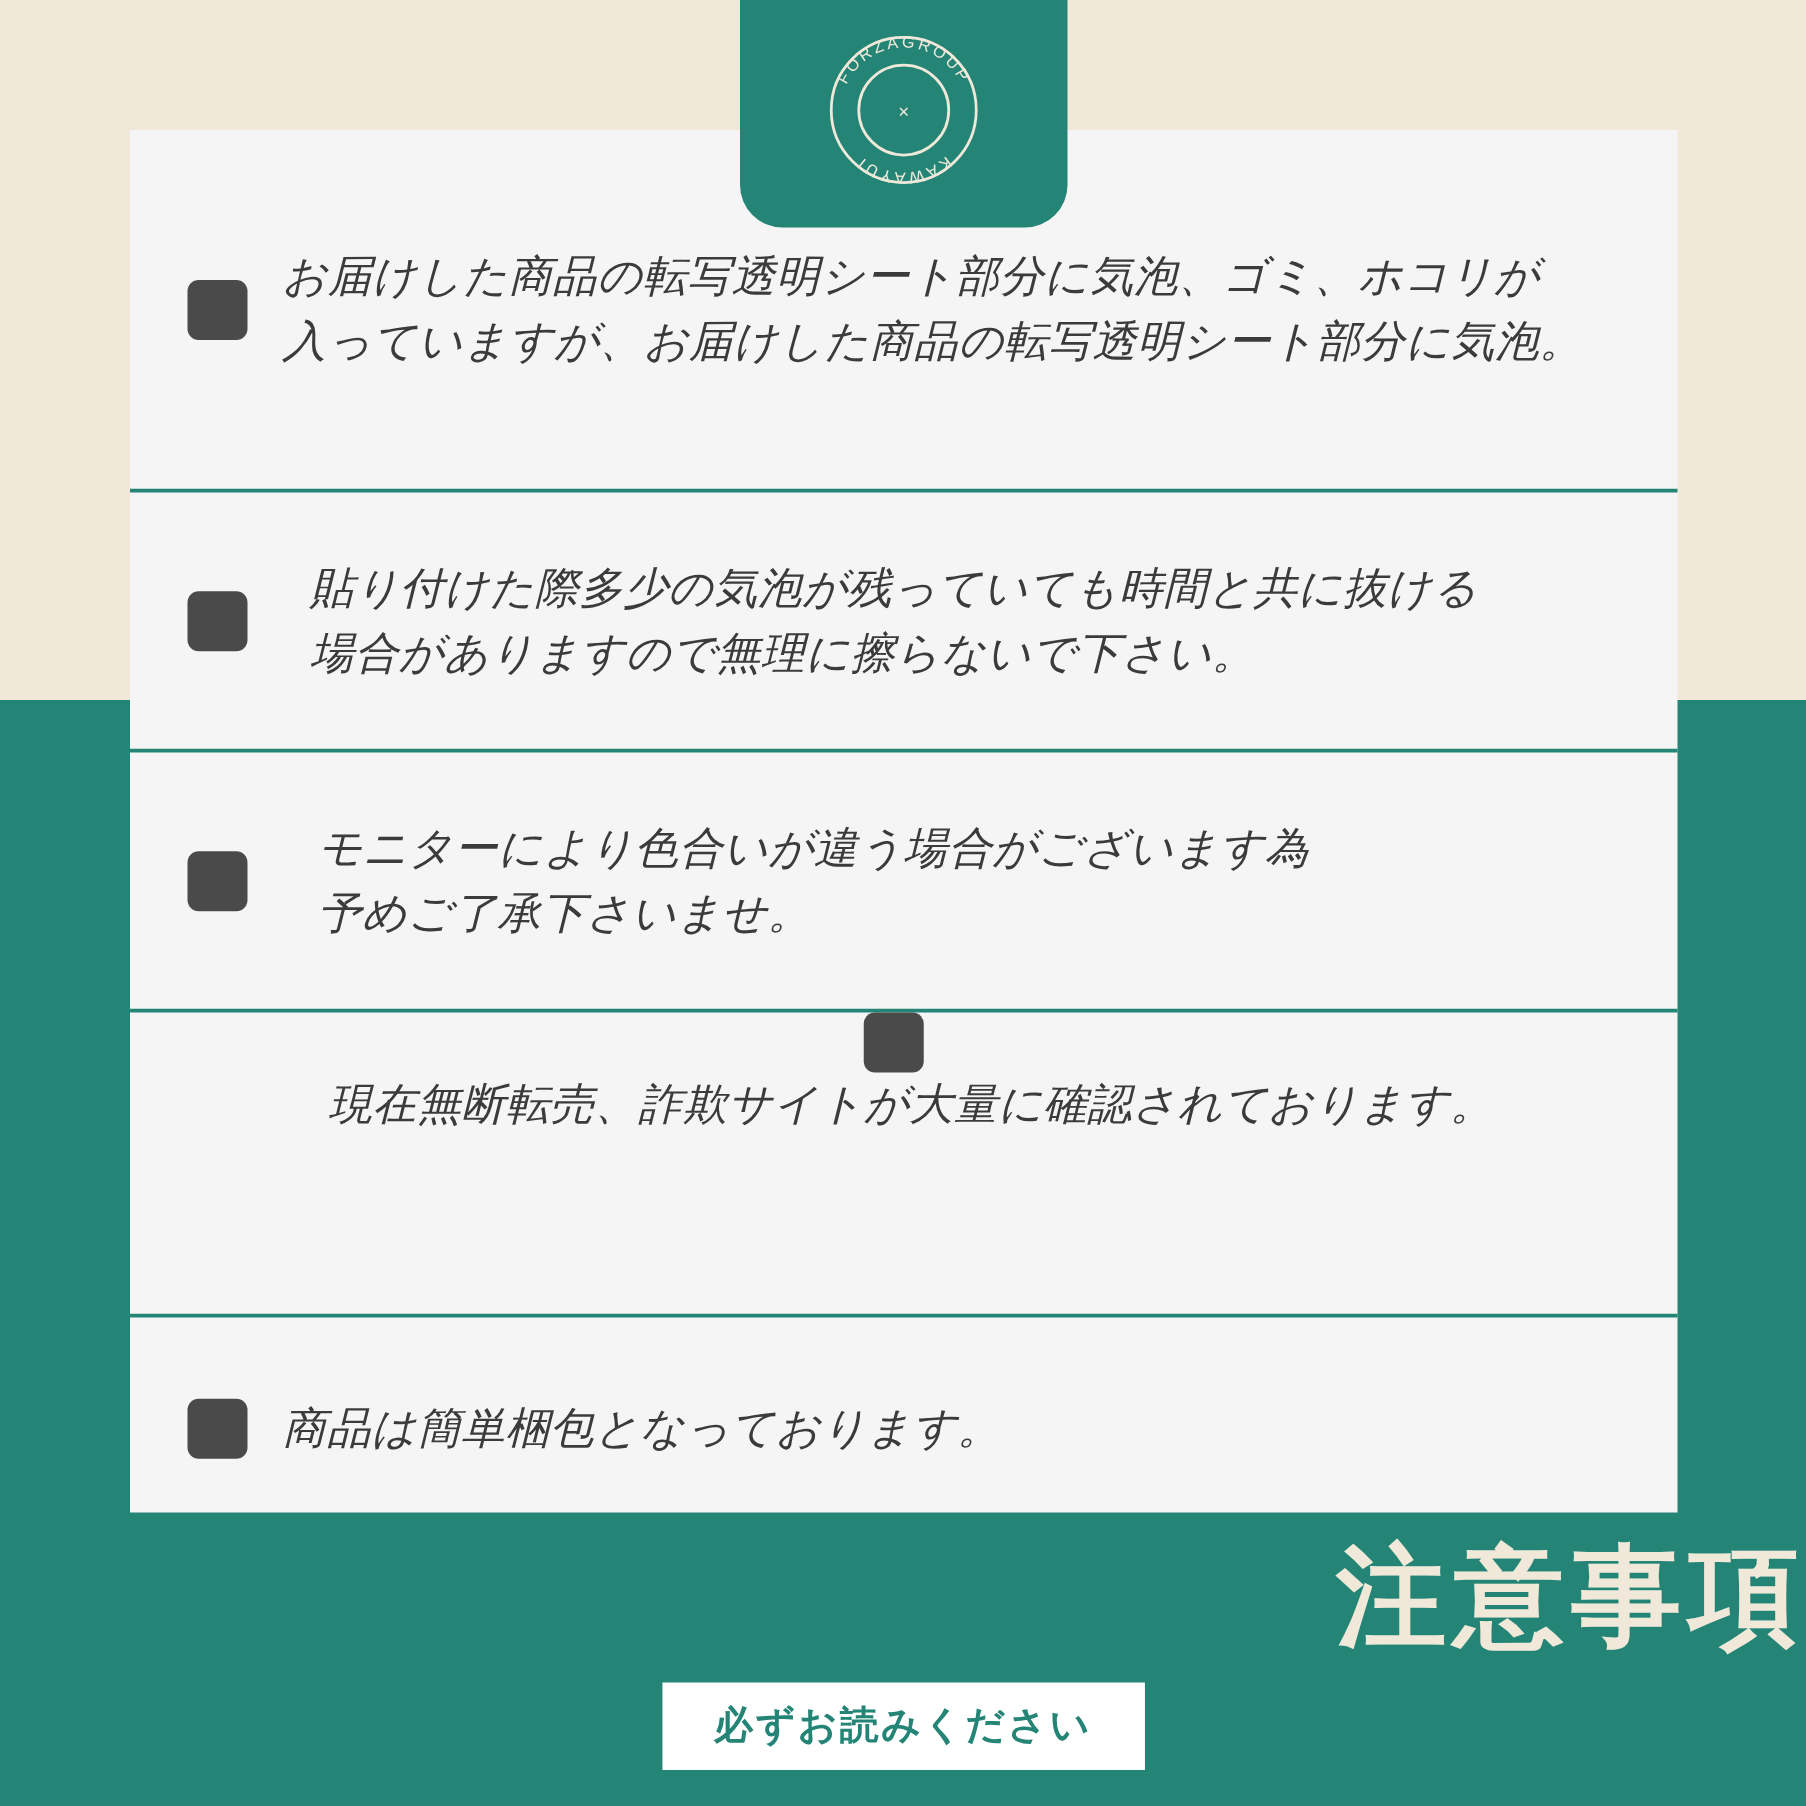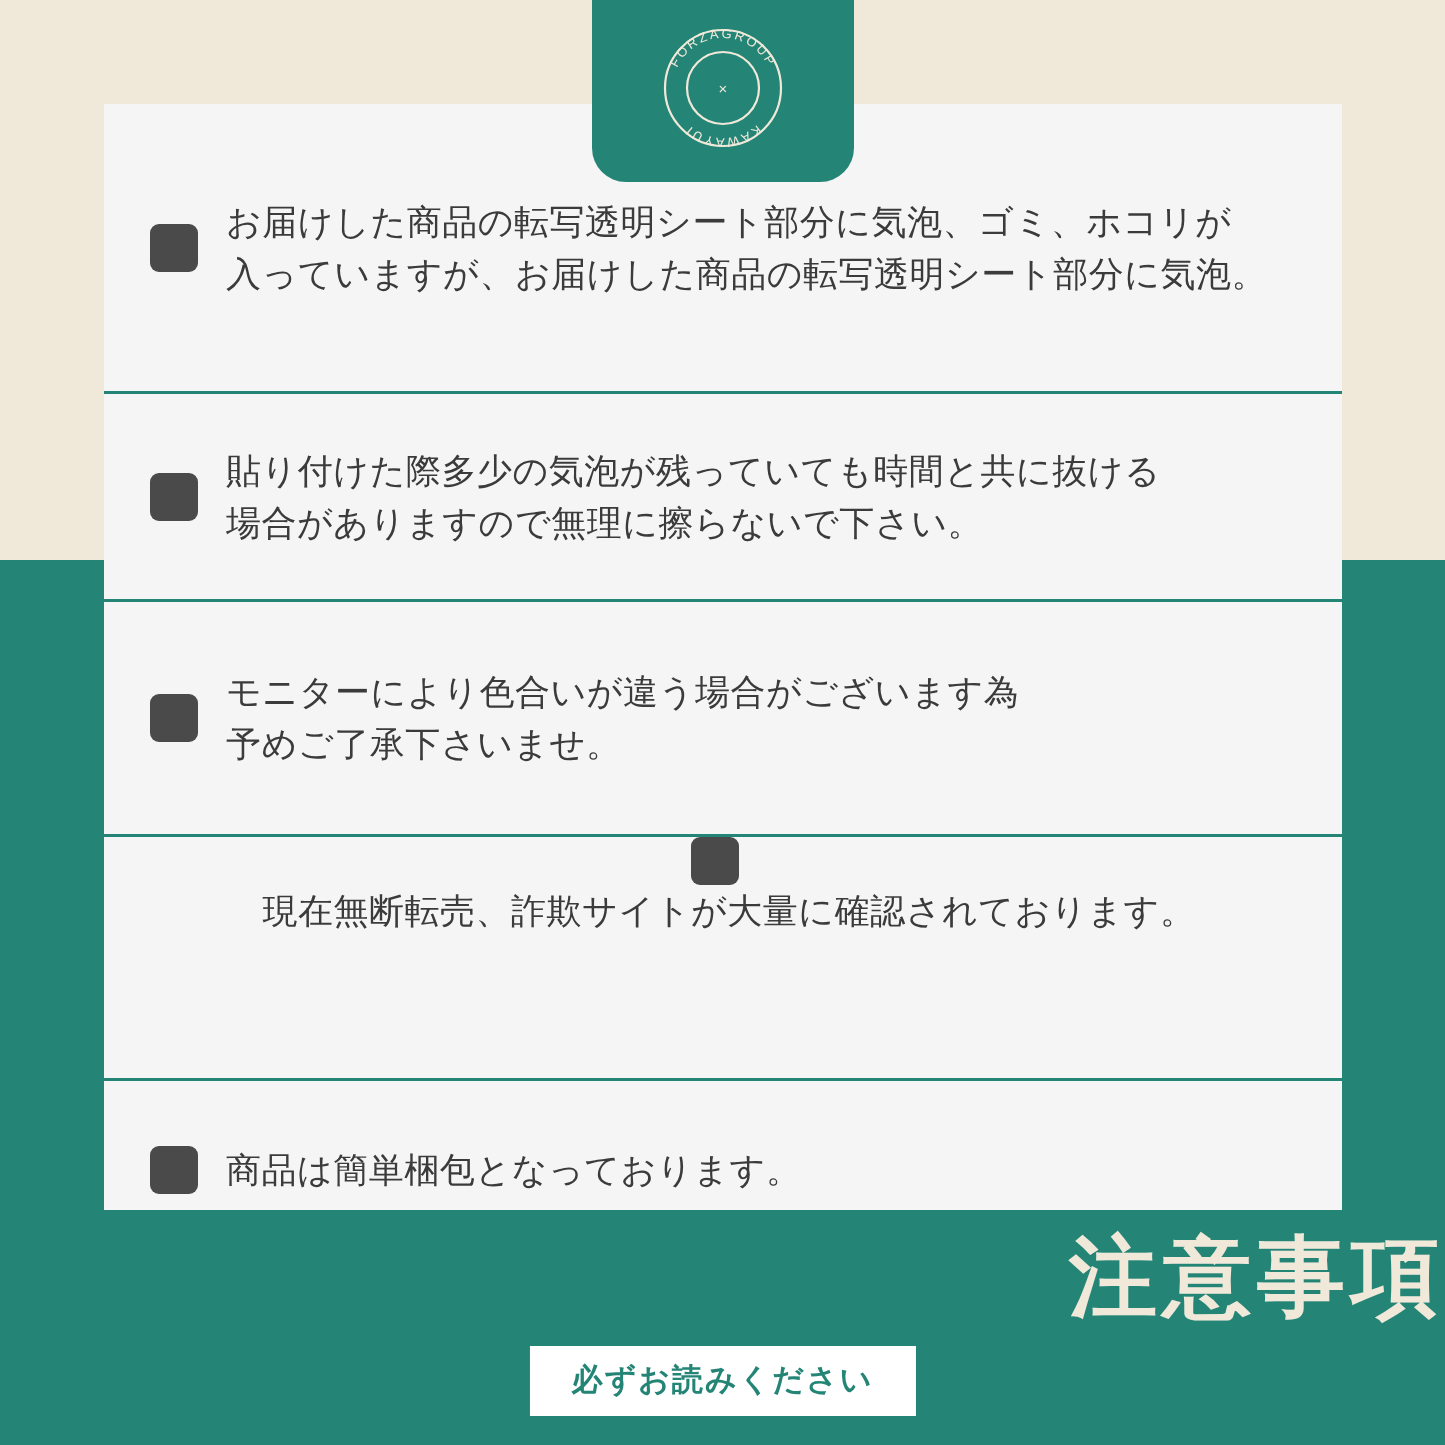--- a/index.html
+++ b/index.html
@@ -54,20 +54,21 @@
     background: #f5f5f5;
     z-index: 3;
   }
   .note-row {
     position: relative;
     display: flex;
     align-items: center;
     padding: 0 34px 0 46px;
     box-sizing: border-box;
     border-bottom: 3px solid #248576;
+    font-style: italic;
   }
   .note-row:last-child {
     border-bottom: none;
   }
   .note-row .bullet {
     flex: 0 0 auto;
     width: 48px;
     height: 48px;
     background: #4a4a4a;
     border-radius: 9px;
@@ -78,22 +79,22 @@
   }
   .note-row .lines div {
     color: #3b3b3b;
     font-size: 35px;
     line-height: 1.48;
     letter-spacing: 0.5px;
     white-space: nowrap;
   }
   
   #row-0 { height: 290px; }
-  #row-1 { height: 208px; }
-  #row-2 { height: 235px; }
+  #row-1 { height: 208px; gap: 22px; }
+  #row-2 { height: 208px; gap: 28px; }
   #row-3 { height: 244px; flex-direction: column; }
   #row-4 { height: 178px; justify-content: space-between; }
 
   
   #bottom-title {
     position: absolute;
     left: 0;
     top: 1218px;
     width: 1445px;
     text-align: right;

